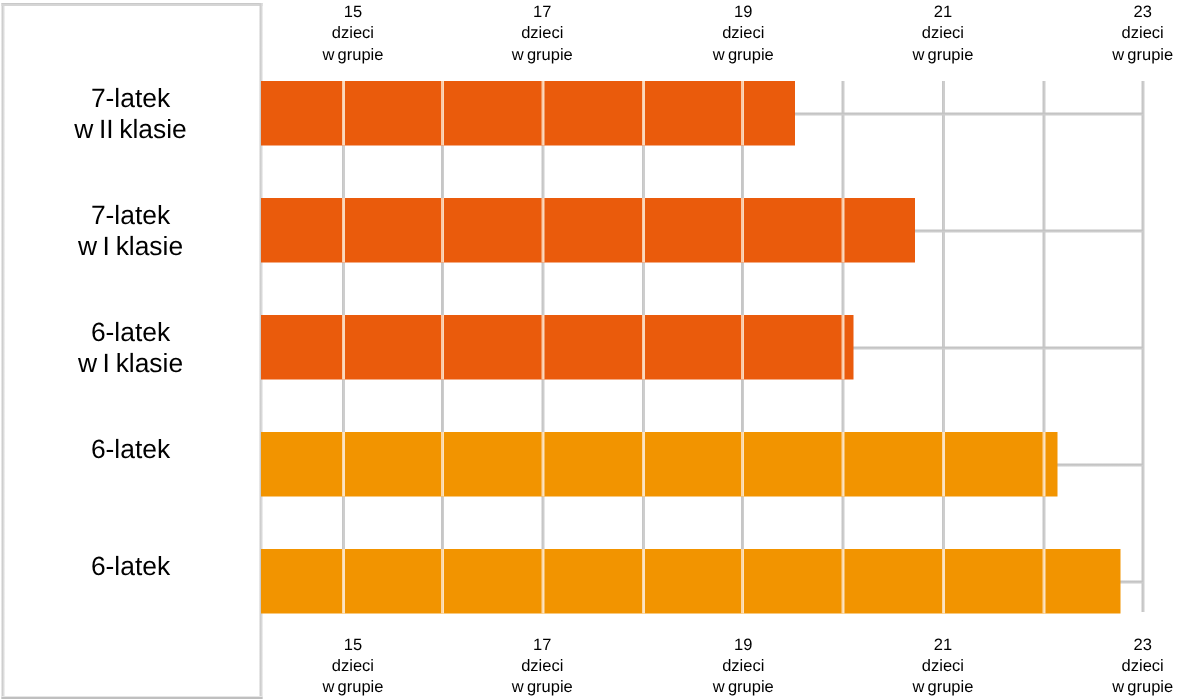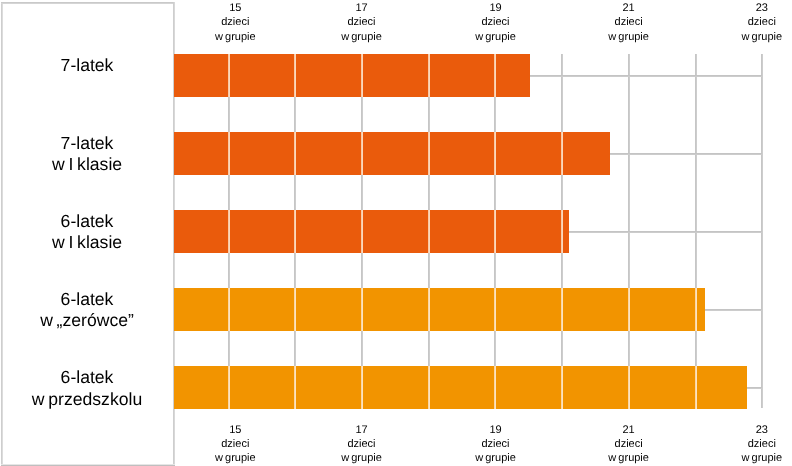--- a/index.html
+++ b/index.html
@@ -37,36 +37,35 @@
 
 <div id="root">
   <div class="catbox">
       <div class="cb-l"></div>
       <div class="cb-t"></div>
       <div class="cb-r"></div>
       <div class="cb-b"></div>
     </div>
   <div class="catlabel" style="top:54.80px">
       <div class="cl">7-latek</div>
+      <div class="cl">w II klasie</div>
     </div>
   <div class="catlabel" style="top:132.85px">
       <div class="cl">7-latek</div>
       <div class="cl">w I klasie</div>
     </div>
   <div class="catlabel" style="top:210.90px">
       <div class="cl">6-latek</div>
       <div class="cl">w I klasie</div>
     </div>
   <div class="catlabel" style="top:288.95px">
       <div class="cl">6-latek</div>
-      <div class="cl">w „zerówce”</div>
     </div>
   <div class="catlabel" style="top:367.00px">
       <div class="cl">6-latek</div>
-      <div class="cl">w przedszkolu</div>
     </div>
   <div class="plot">
     <div class="vgrid" style="left:53.70px"></div>
     <div class="vgrid" style="left:119.70px"></div>
     <div class="vgrid" style="left:186.70px"></div>
     <div class="vgrid" style="left:253.70px"></div>
     <div class="vgrid" style="left:319.70px"></div>
     <div class="vgrid" style="left:386.70px"></div>
     <div class="vgrid" style="left:453.70px"></div>
     <div class="vgrid" style="left:520.70px"></div>

